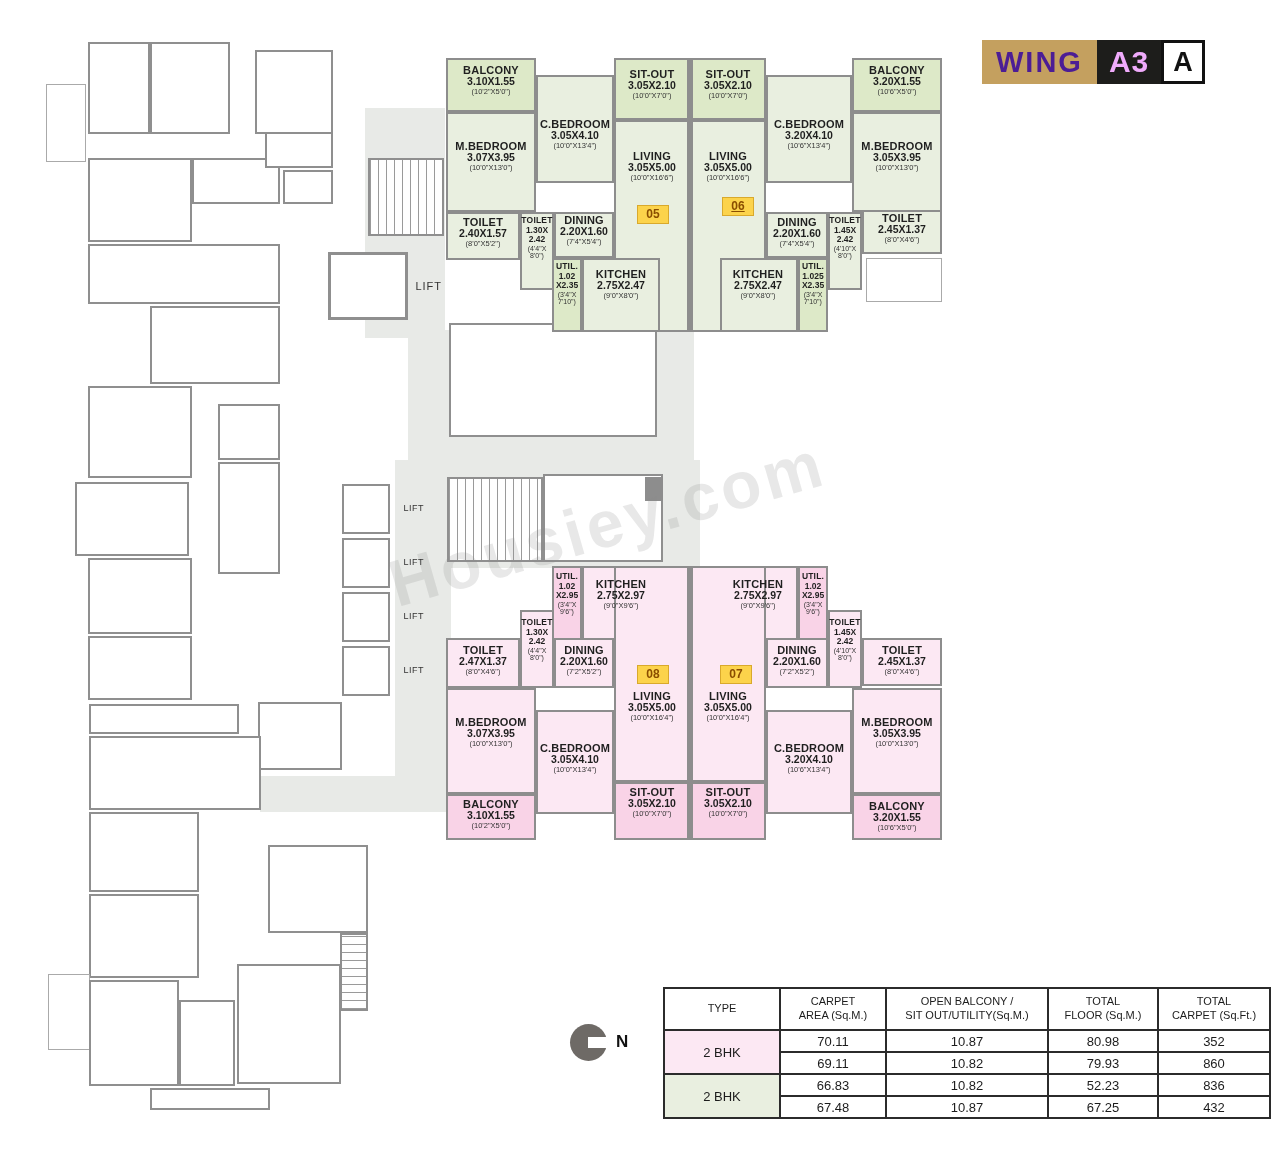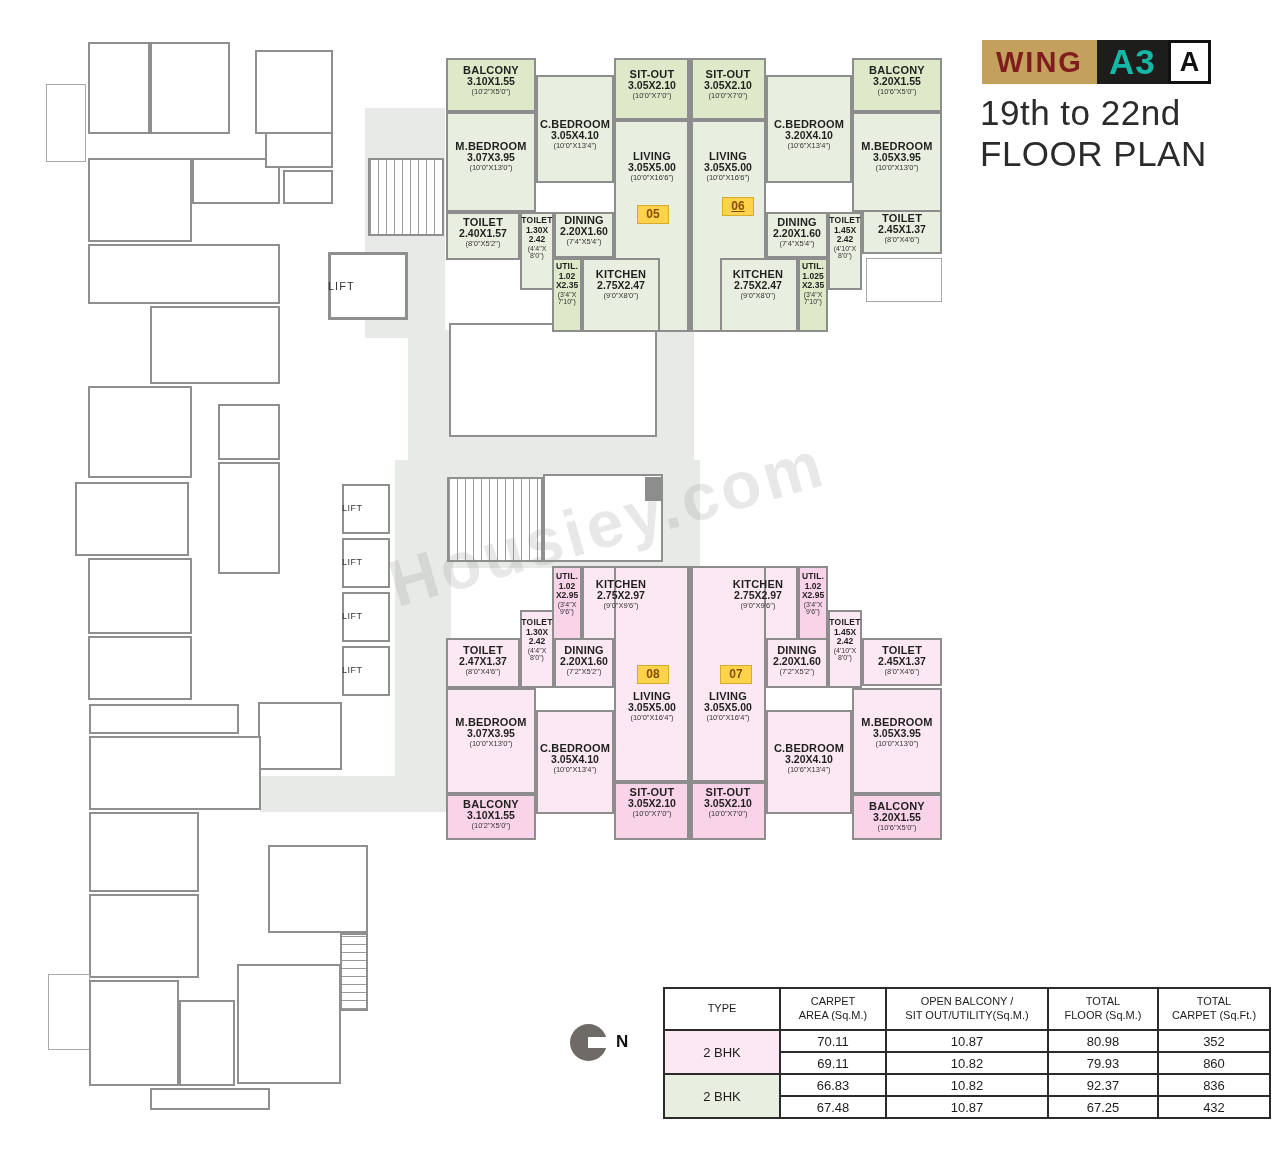--- a/index.html
+++ b/index.html
@@ -19,27 +19,27 @@
   .p{background:#fce8f3;}   .p2{background:#f9d3e7;}
   .wall{position:absolute;background:#8d8d8d;z-index:4;}
   
   .rlabel{position:absolute;text-align:center;line-height:1.12;z-index:7;color:#1f1f1f;}
   .rname{font-weight:bold;font-size:11px;letter-spacing:.2px;}
   .rdim{font-size:10.5px;font-weight:600;}
   .rft{font-size:7.5px;color:#333;}
   .sm .rname{font-size:8.5px;} .sm .rdim{font-size:8.5px;font-weight:600;} .sm .rft{font-size:7px;}
   .badge{position:absolute;width:30px;height:17px;background:#fcd34b;border:1px solid #d9a92c;
          color:#8a4d00;font-weight:bold;font-size:12px;text-align:center;line-height:16px;z-index:8;}
-  .liftlbl{position:absolute;z-index:7;font-size:11px;letter-spacing:1px;color:#333;text-align:left;}
+  .liftlbl{position:absolute;z-index:7;font-size:11px;letter-spacing:1px;color:#333;text-align:right;padding-left:34px;}
   .liftsm{font-size:9px;letter-spacing:.5px;}
   
   .hdr-badge{position:absolute;left:982px;top:40px;height:44px;display:flex;z-index:10;}
-  .hdr-wing{background:#c4a05f;color:#7f1d1d;font-weight:bold;font-size:29px;letter-spacing:2px;
+  .hdr-wing{background:#c4a05f;color:#4c1d95;font-weight:bold;font-size:29px;letter-spacing:2px;
             padding:0 14px;display:flex;align-items:center;}
-  .hdr-a3{background:#1d1d1b;color:#14b8a6;font-weight:bold;font-size:35px;padding:1px 12px;
+  .hdr-a3{background:#1d1d1b;color:#f0abfc;font-weight:bold;font-size:30px;padding:1px 12px;
           display:flex;align-items:center;letter-spacing:1px;}
   .hdr-a{background:#fff;color:#111;font-weight:bold;font-size:27px;border:3px solid #111;
          padding:0 9px;display:flex;align-items:center;box-sizing:border-box;}
   .hdr-title{position:absolute;left:980px;top:92px;z-index:10;color:#2b2b2b;
              font-size:35px;line-height:1.18;letter-spacing:.5px;}
   
   .wm{position:absolute;left:380px;top:470px;width:560px;z-index:6;transform:rotate(-16deg);
       font-size:66px;font-weight:bold;color:rgba(140,140,140,0.20);letter-spacing:4px;pointer-events:none;}
   
   .ncircle{position:absolute;left:570px;top:1024px;width:37px;height:37px;border-radius:50%;
@@ -57,24 +57,20 @@
 </style>
 </head>
 <body>
 
 <div id="canvas">
 
   <div class="hdr-badge">
     <div class="hdr-wing">WING</div>
     <div class="hdr-a3">A3</div>
     <div class="hdr-a">A</div>
-  </div>
-  <div class="hdr-title">
-    <div>19th to 22nd</div>
-    <div>FLOOR PLAN</div>
   </div>
 
   <div class="corr" style="left:365px;top:108px;width:80px;height:230px;"></div>
   <div class="corr" style="left:408px;top:330px;width:286px;height:150px;"></div>
   <div class="corr" style="left:408px;top:460px;width:292px;height:108px;"></div>
   <div class="corr" style="left:395px;top:460px;width:56px;height:352px;"></div>
   <div class="corr" style="left:260px;top:776px;width:190px;height:36px;"></div>
 
   <div class="wire" style="left:88px;top:42px;width:62px;height:92px;"></div>
   <div class="wire" style="left:150px;top:42px;width:80px;height:92px;"></div>
@@ -420,21 +416,21 @@
       <tr>
         <td>69.11</td>
         <td>10.82</td>
         <td>79.93</td>
         <td>860</td>
       </tr>
       <tr>
         <td class="tgreen" rowspan="2">2 BHK</td>
         <td>66.83</td>
         <td>10.82</td>
-        <td>92.37</td>
+        <td>52.23</td>
         <td>836</td>
       </tr>
       <tr>
         <td>67.48</td>
         <td>10.87</td>
         <td>67.25</td>
         <td>432</td>
       </tr>
     </tbody>
   </table>

